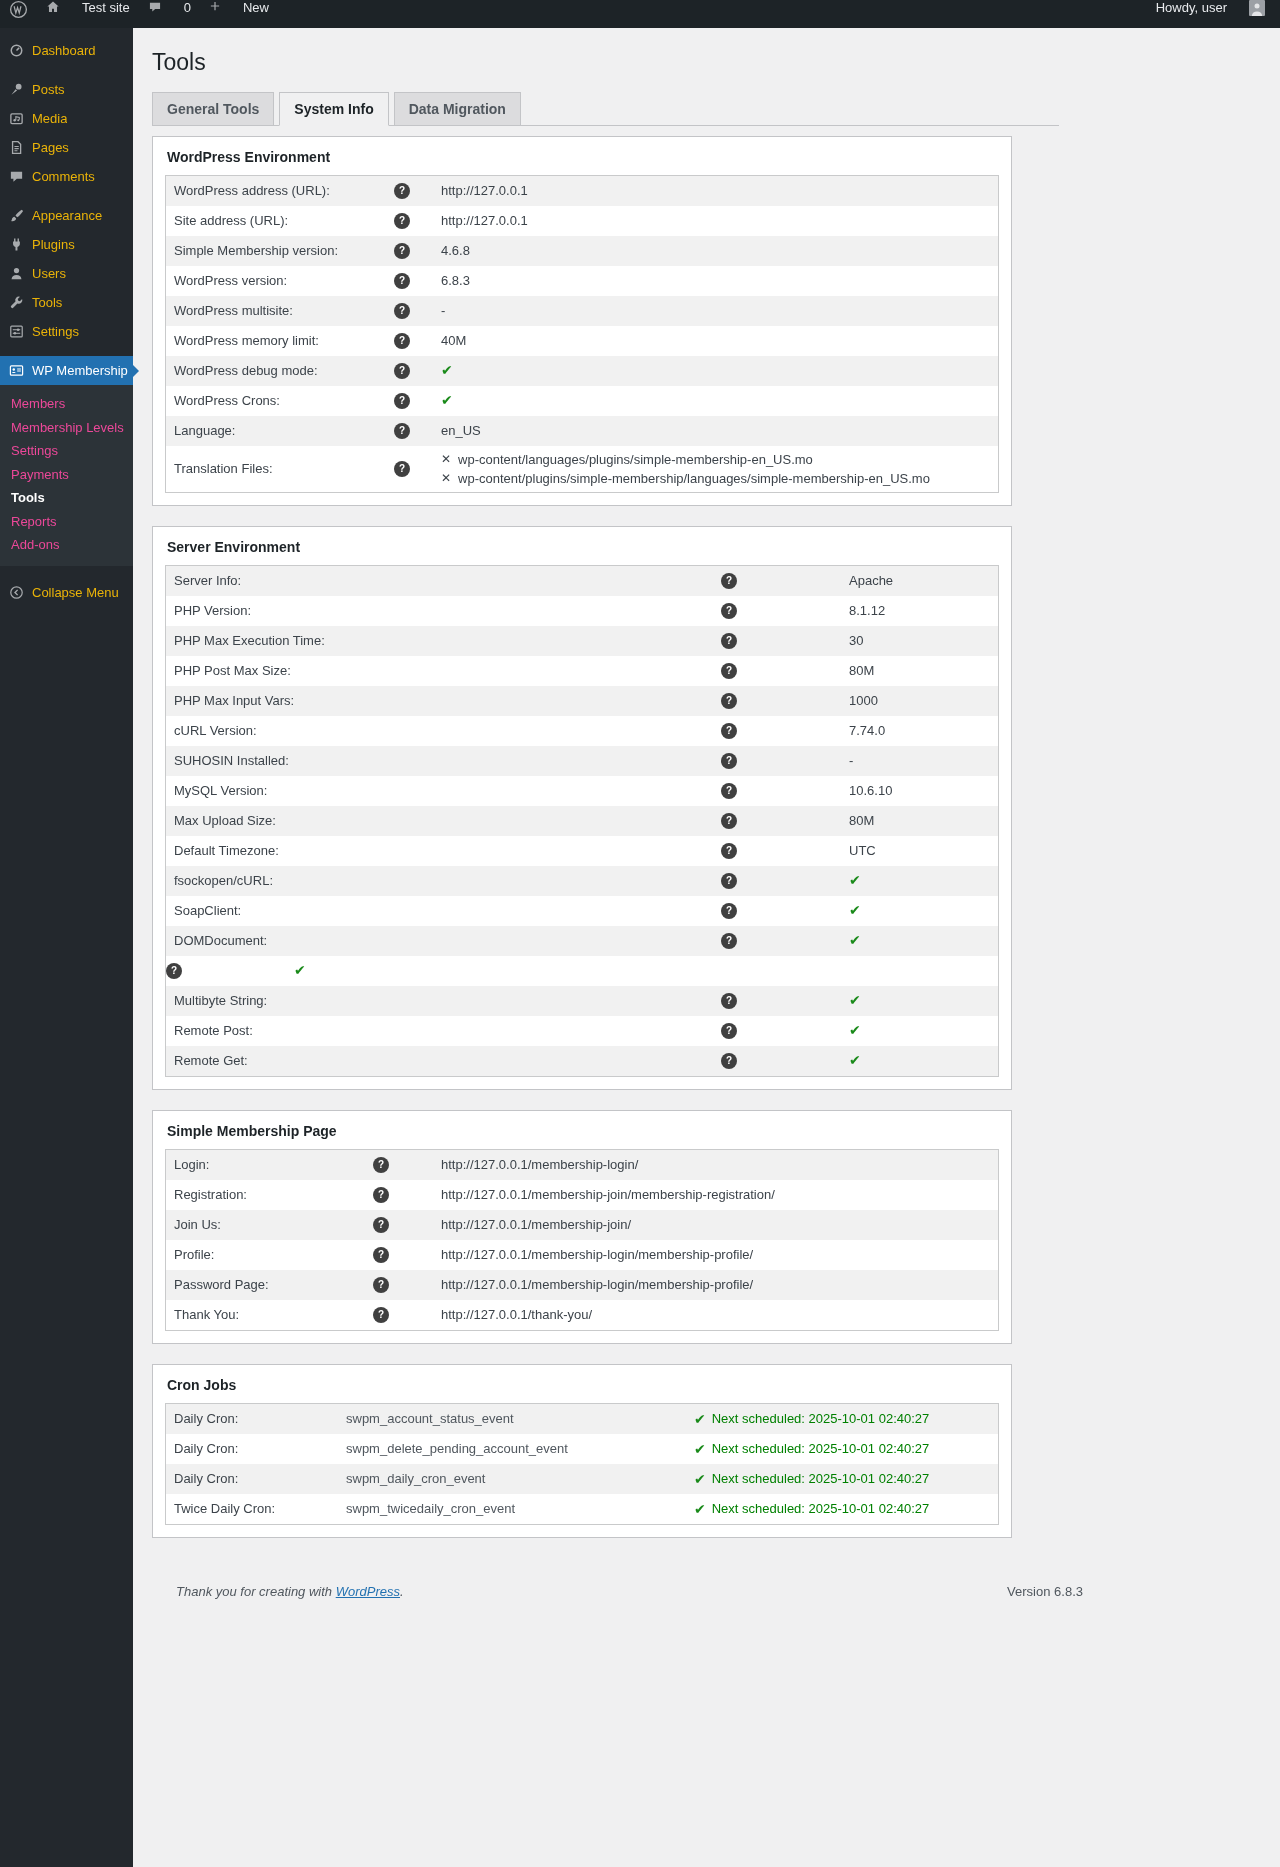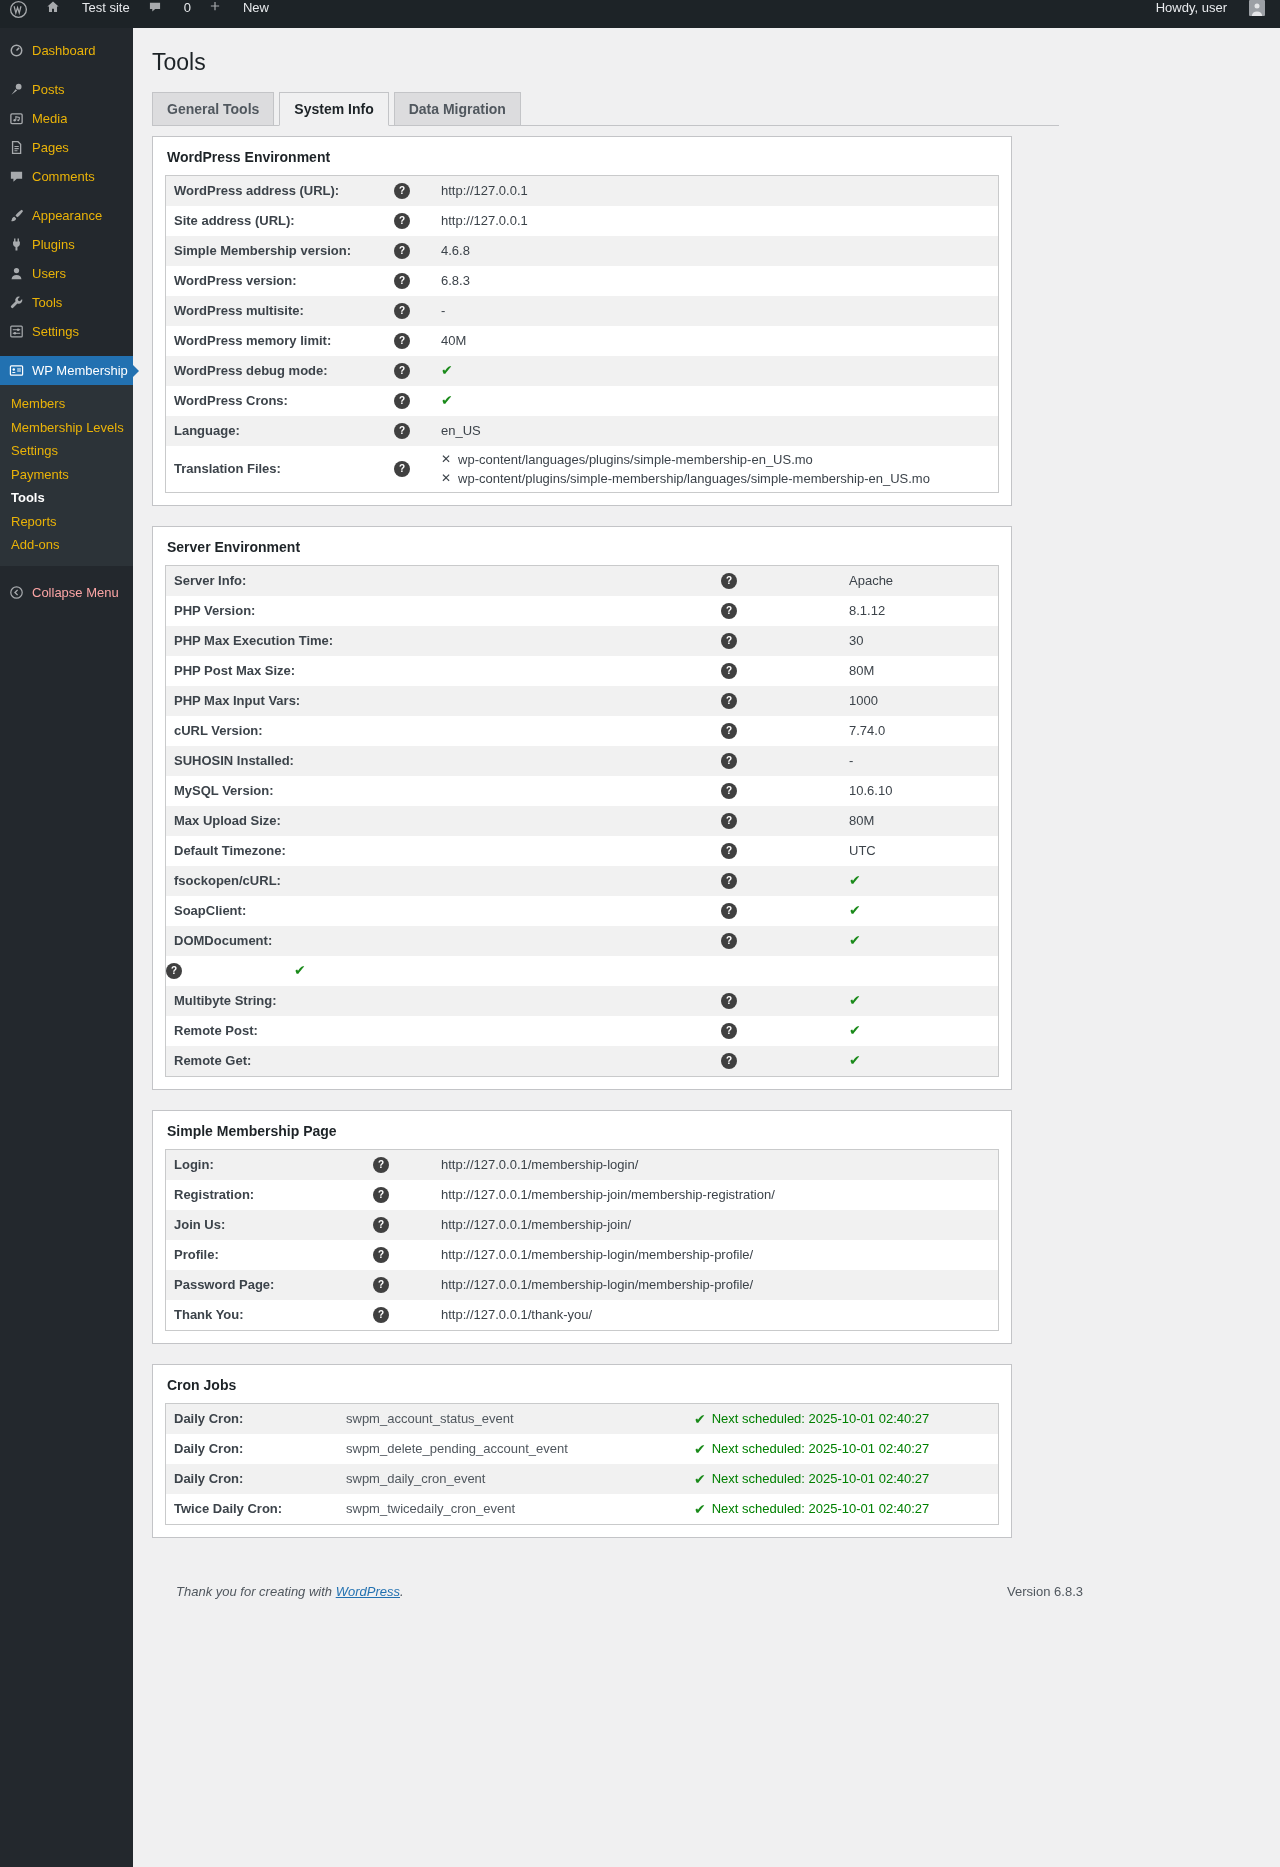--- a/index.html
+++ b/index.html
@@ -41,25 +41,25 @@
   .menu-item.active .icon { color: #fff; }
   .active-arrow {
     position: absolute; right: -6px; top: 50%; margin-top: -6px;
     width: 0; height: 0;
     border-top: 6px solid transparent; border-bottom: 6px solid transparent;
     border-left: 6px solid #2271b1;
   }
   .menu-gap { height: 10px; }
   .submenu { background: #2c3338; padding: 7px 0 9px; }
   .sub-item {
-    display: block; padding: 5px 8px 5px 11px; color: #eab308;
+    display: block; padding: 5px 8px 5px 11px; color: #ec4899;
     font-size: 13px; line-height: 13.5px; cursor: pointer; white-space: nowrap; overflow: hidden;
   }
   .sub-item.current { color: #fff; font-weight: bold; }
-  .collapse-item { margin-top: 12px; color: #fca5a5; }
+  .collapse-item { margin-top: 12px; color: #eab308; }
   .collapse-item .icon { color: #a7aaad; }
 
   
   #content { position: absolute; top: 28px; left: 133px; width: 1147px; }
   .wrap { padding: 14px 0 0 19px; }
   h1.page-title { font-size: 23px; font-weight: 400; color: #1d2327; padding: 6px 0 12px; line-height: 1.3; }
 
   .tabs { width: 907px; border-bottom: 1px solid #c3c4c7; margin-top: 2px; }
   .tab {
     display: inline-block; padding: 8px 14px; margin: 0 5px -1px 0;
@@ -69,21 +69,21 @@
   .tab.active { background: #f0f0f1; border-bottom-color: #f0f0f1; color: #1d2327; }
 
   .box { width: 860px; background: #fff; border: 1px solid #c3c4c7; margin-top: 20px; padding: 8px 12px 12px; }
   #sections .box:first-child { margin-top: 10px; }
   .box-title { font-size: 14px; font-weight: 700; color: #1d2327; padding: 4px 2px 10px; }
   .table { border: 1px solid #c9cacb; }
   .row { display: flex; align-items: center; min-height: 30px; font-size: 13px; color: #3c434a; }
   .row.alt-a { background: #f1f1f1; }
   .row.alt-b { background: #ffffff; }
   .cell { padding: 4px 8px; }
-  .c-label { flex: none; padding-left: 8px; font-weight: bold; }
+  .c-label { flex: none; padding-left: 8px; }
   .c-help { flex: none; padding: 0; display: flex; align-items: center; }
   .c-value { flex: 1; padding-left: 0; }
   .c-event { flex: none; padding-left: 0; color: #50575e; }
   .c-status { flex: 1; padding-left: 0; display: flex; align-items: center; gap: 6px; }
 
   .wordpress-environment .c-label { width: 228px; }
   .wordpress-environment .c-help  { width: 47px; }
   .server-environment .c-label { width: 555px; }
   .server-environment .c-help  { width: 128px; }
   .simple-membership-page .c-label { width: 207px; }

